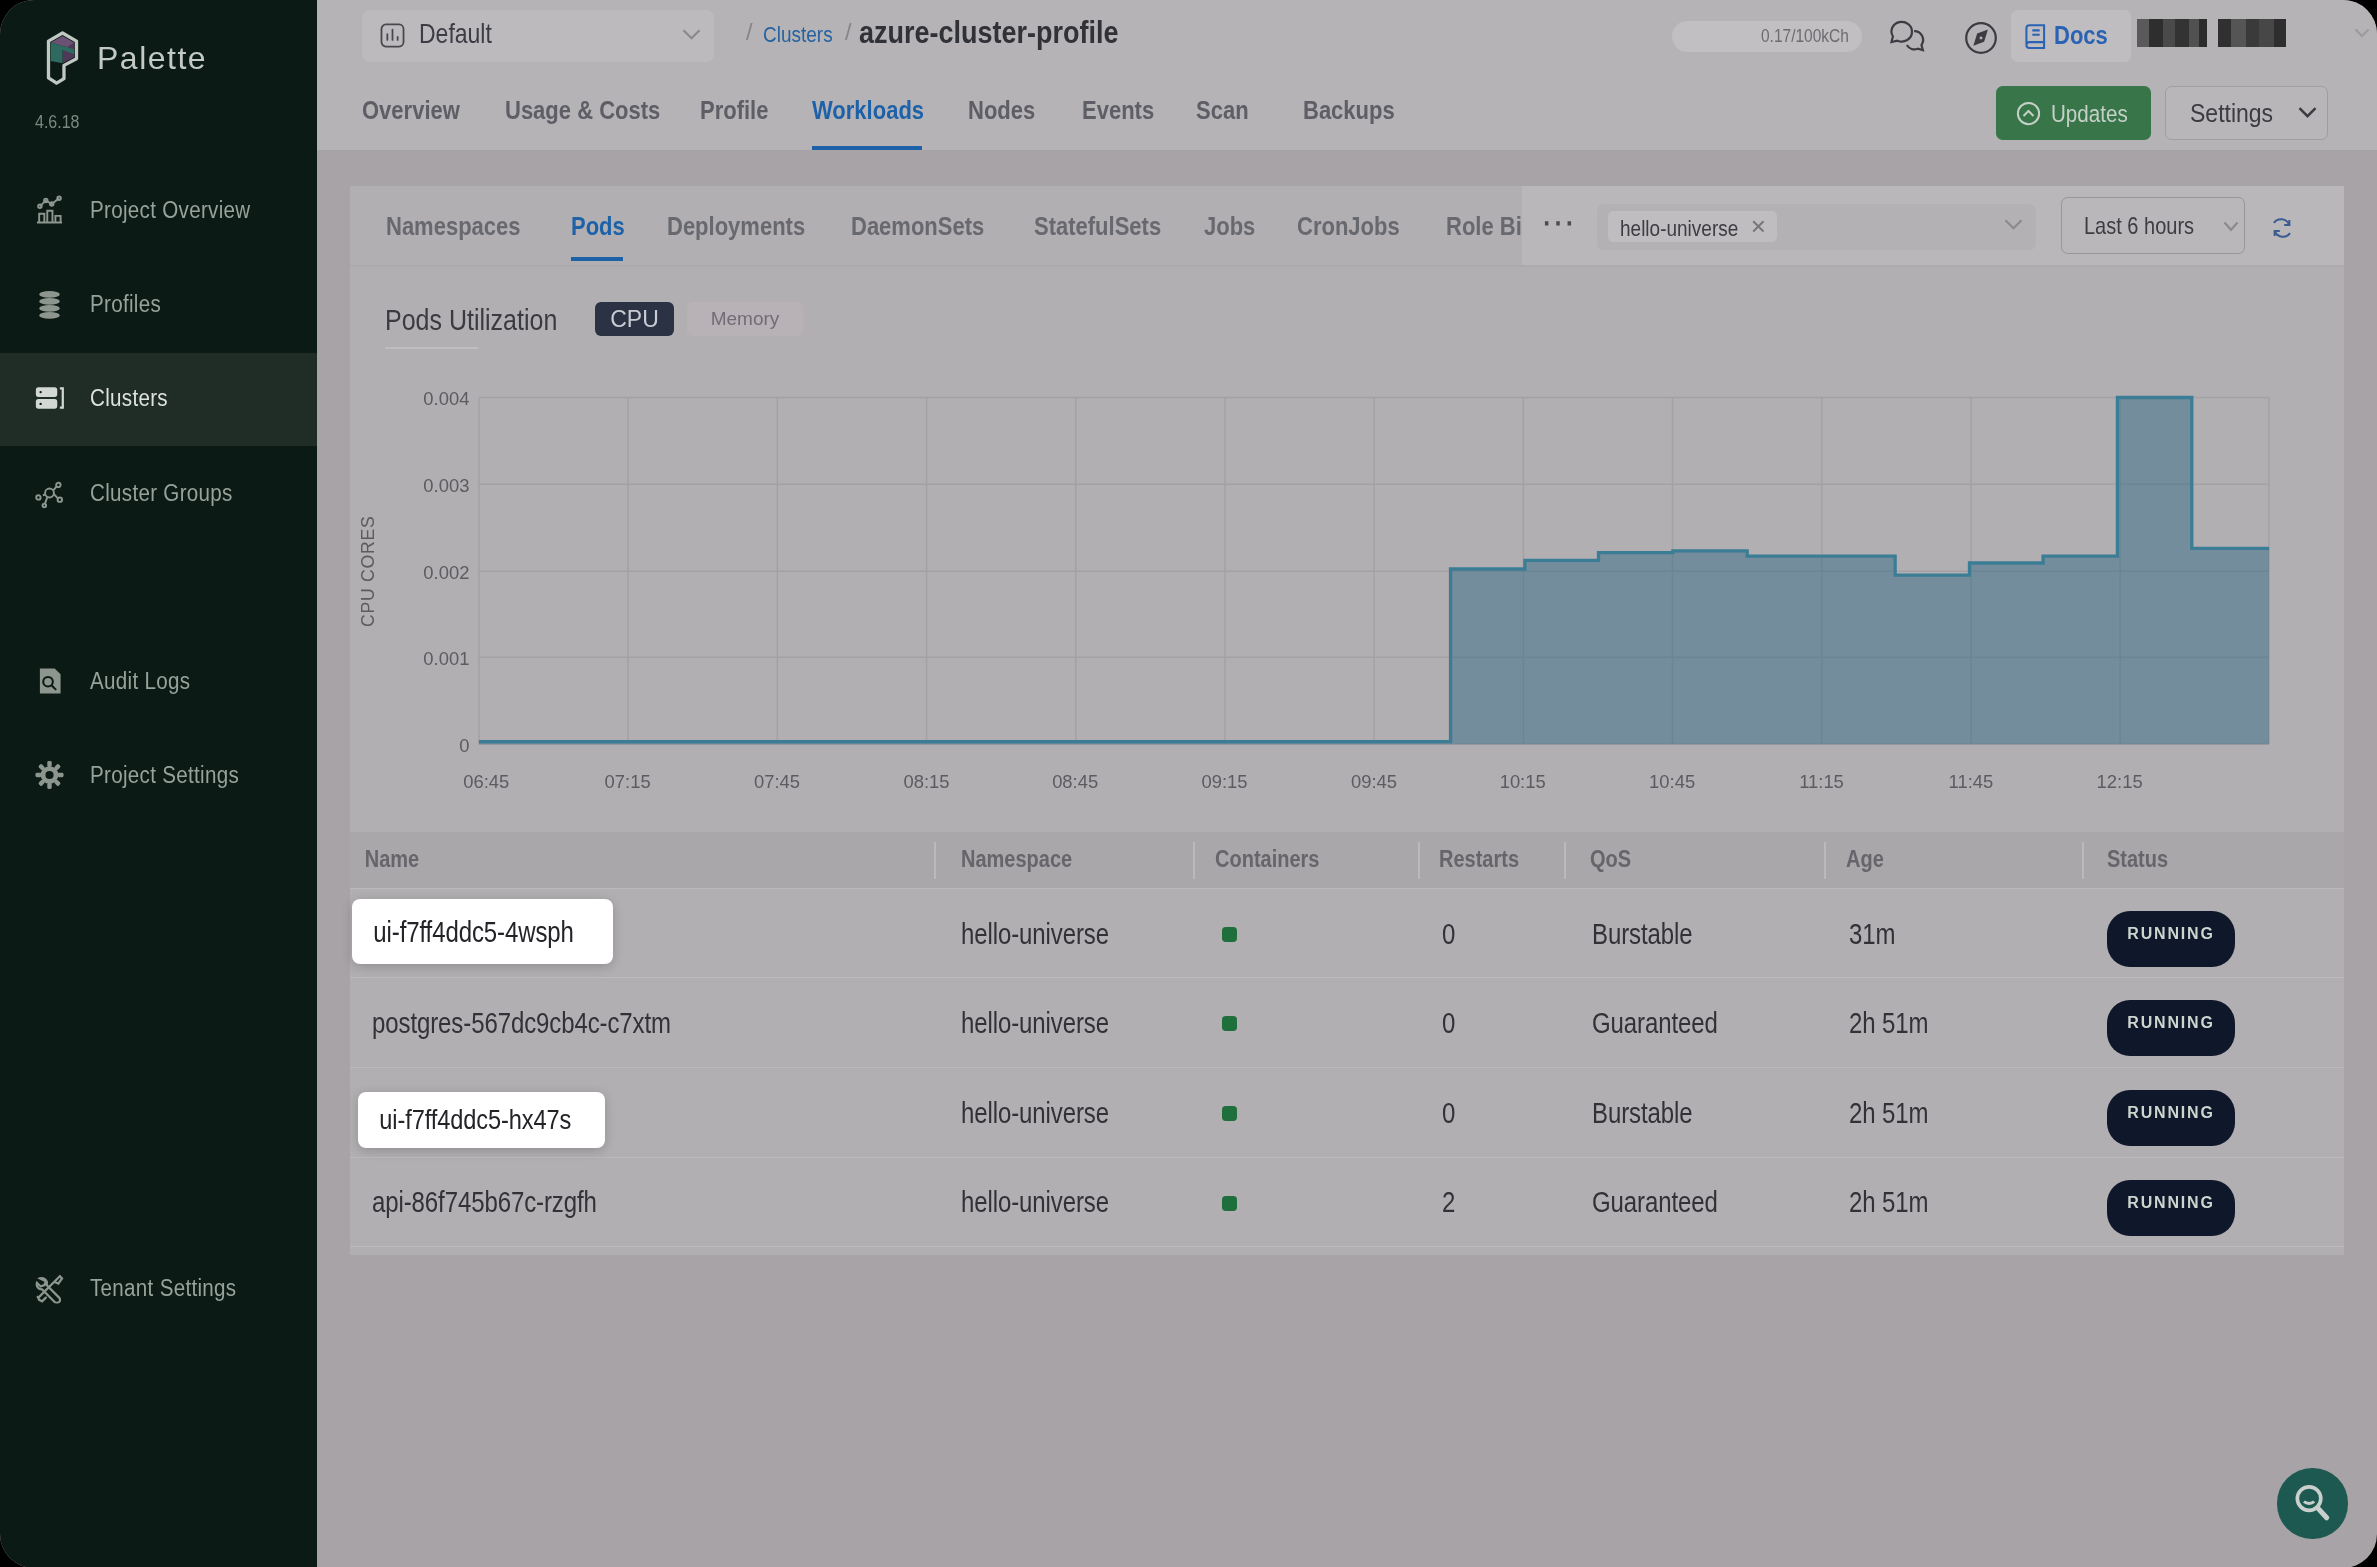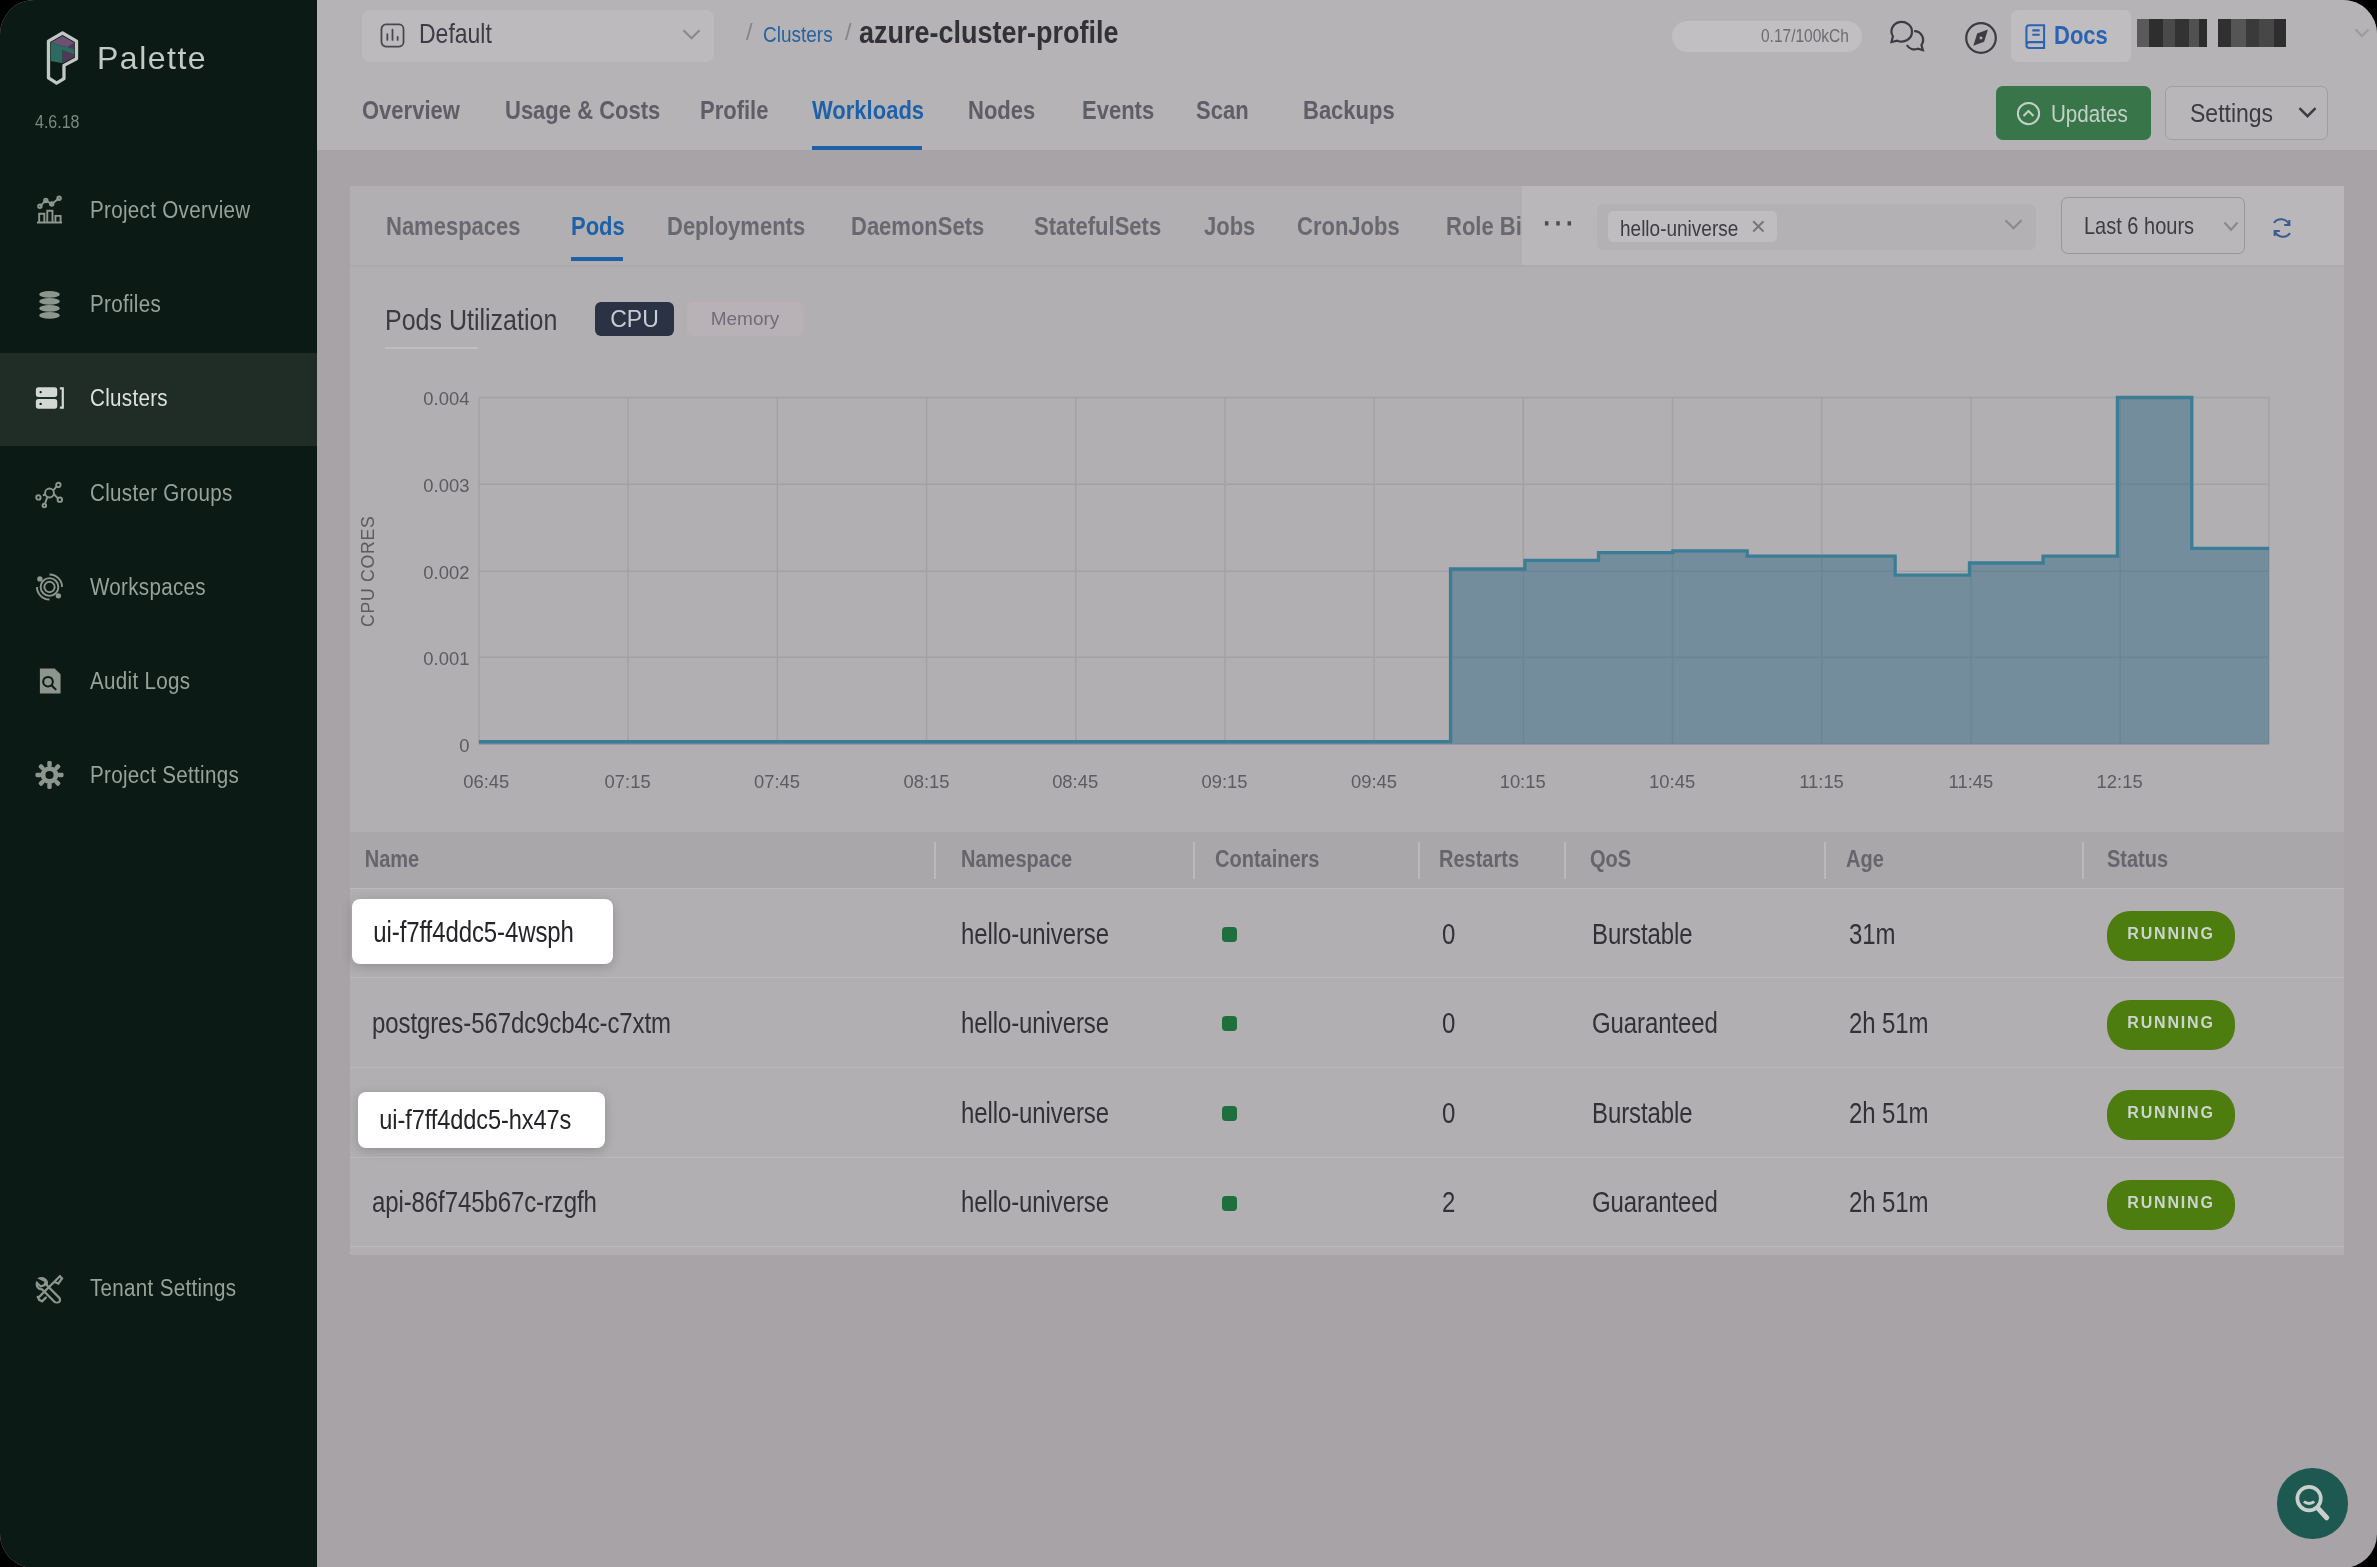--- a/index.html
+++ b/index.html
@@ -22,21 +22,21 @@
   .card { position:absolute; left:350px; top:186px; width:1994px; height:1069px; background:#b2afb2; }
   .ctab { position:absolute; top:28px; font-size:22px; color:#68686f; font-weight:bold; transform:scaleY(1.18); transform-origin:0 50%; }
   .panel { position:absolute; left:1172px; top:0; width:822px; height:80px; background:#bab7ba; }
   .cardtabline { position:absolute; left:0; top:79px; width:1994px; height:1.5px; background:#acaaac; }
 
   
   .th { position:absolute; top:18.4px; font-size:20px; color:#67646b; font-weight:bold; transform:scaleY(1.15); transform-origin:0 50%; }
   .vr { position:absolute; top:10.3px; width:1.5px; height:37px; background:#bcb9bc; }
   .row { position:absolute; left:0; width:1994px; height:90px; border-top:1.5px solid #bdbabd; }
   .cell { position:absolute; top:50%; transform:translateY(-50%) scaleY(1.2); transform-origin:0 50%; font-size:24px; letter-spacing:-0.1px; color:#313137; }
-  .pill { position:absolute; left:1757px; top:22px; width:128px; height:50px; border-radius:23px; background:#4d7c0f; color:#ccd5ce; font-size:16px; font-weight:bold; letter-spacing:1.8px; text-align:center; line-height:46px; }
+  .pill { position:absolute; left:1757px; top:22px; width:128px; height:56px; border-radius:23px; background:#0f172a; color:#ccd5ce; font-size:16px; font-weight:bold; letter-spacing:1.8px; text-align:center; line-height:46px; }
   .sq { position:absolute; left:872px; top:38px; width:14.7px; height:14.7px; border-radius:3.7px; background:#1e6f3c; }
 
   .hibox { position:absolute; background:#fff; border-radius:8px; box-shadow:0 2.9px 10.3px rgba(0,0,0,.18); z-index:50; }
   .hibox span { position:absolute; left:21.3px; top:50%; transform:translateY(-50%) scaleY(1.2); transform-origin:0 50%; font-size:24px; letter-spacing:-0.1px; color:#232328; white-space:nowrap; }
 </style>
 </head>
 <body>
 <div class="app">
 
   <div class="header">
@@ -307,30 +307,20 @@
       <svg class="ic" viewBox="0 0 42 42" fill="none" stroke="#8c968f" stroke-width="2.6">
         <circle cx="21" cy="21" r="6"></circle>
         <circle cx="6" cy="27" r="3"></circle>
           <circle cx="33" cy="10" r="3"></circle>
           <circle cx="35" cy="30" r="3"></circle>
           <circle cx="14" cy="38" r="2.4"></circle>
         <path d="M12 24 L15.5 23 M26 17.5 L30.5 12.5 M27 22.5 L32 28 M18 26.5 L15 35"></path>
       </svg>
       <div class="tx">Cluster Groups</div>
     </div>
-    <div class="sb-item" style="top:540px;">
-      <svg class="ic" viewBox="0 0 42 42" fill="none" stroke="#8c968f" stroke-width="2.6">
-        <circle cx="21" cy="21" r="7"></circle>
-        <circle cx="21" cy="21" r="12"></circle>
-        <path d="M21 4 a17 17 0 0 1 17 17 M21 38 a17 17 0 0 1 -17 -17"></path>
-        <circle cx="33" cy="33" r="2.4" fill="#8c968f"></circle>
-        <circle cx="8" cy="10" r="2.4" fill="#8c968f"></circle>
-      </svg>
-      <div class="tx">Workspaces</div>
-    </div>
     <div class="sb-item" style="top:634px;">
       <svg class="ic" viewBox="0 0 42 42">
         <path d="M8 4 h20 l8 8 v26 h-28 z" fill="#8c968f"></path>
         <circle cx="19" cy="22" r="6.5" fill="none" stroke="#0b1a14" stroke-width="2.8"></circle>
         <path d="M24 27 L30 33" stroke="#0b1a14" stroke-width="2.8"></path>
       </svg>
       <div class="tx">Audit Logs</div>
     </div>
     <div class="sb-item" style="top:728px;">
       <svg class="ic" viewBox="0 0 42 42">

